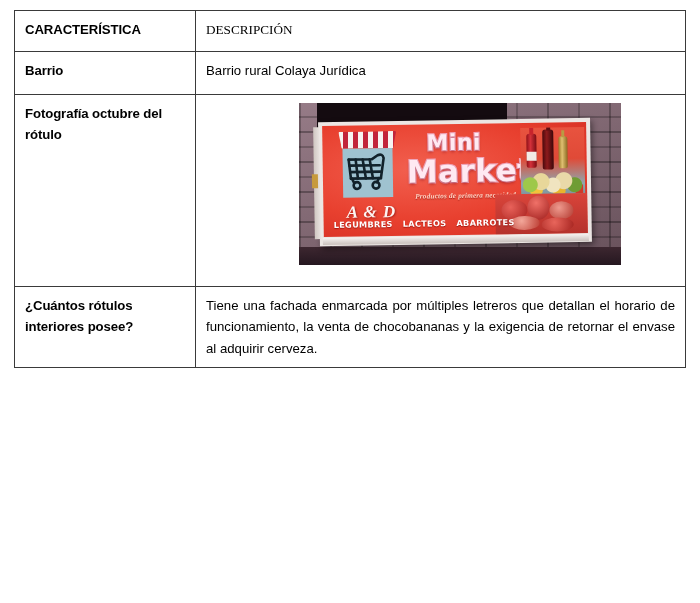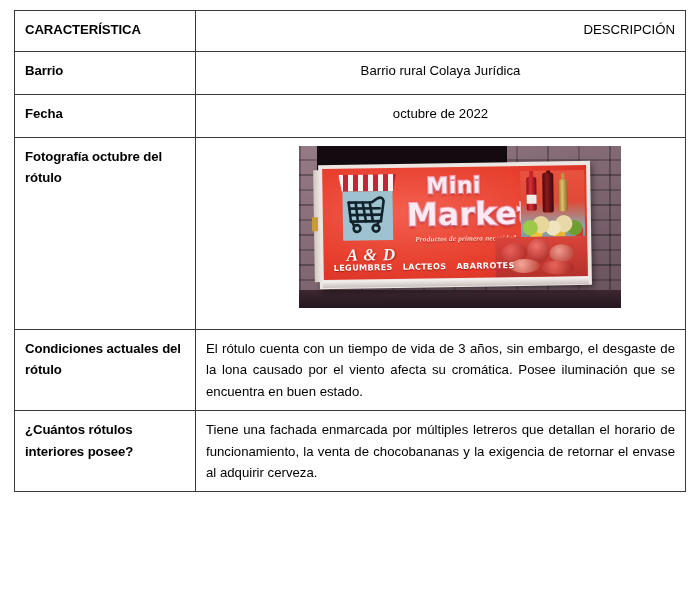--- a/index.html
+++ b/index.html
@@ -47,24 +47,25 @@
 
   td.col-desc {
     font-weight: normal;
   }
 
   .hdr-cell {
     font-weight: bold;
     font-size: 13.6px;
   }
   .hdr-desc {
-    text-align: right;
+    text-align: left;
+    font-family: Liberation Serif, serif;
   }
   .centered {
-    text-align: center;
+    text-align: left;
   }
   .justified {
     text-align: justify;
     text-justify: inter-word;
   }
 
   .row-header td { height: 24px; }
   .row-lugar td { height: 26px; }
   .row-fecha td { height: 26px; }
   .row-nombre td { height: 24px; }
@@ -290,24 +291,20 @@
       <tr class="row-header">
         <td class="col-label hdr-cell">CARACTERÍSTICA</td>
         <td class="col-desc hdr-cell hdr-desc">DESCRIPCIÓN</td>
       </tr>
 
       <tr class="row-lugar">
         <td class="col-label">Barrio</td>
         <td class="col-desc centered">Barrio rural Colaya Jurídica</td>
       </tr>
 
-      <tr class="row-fecha">
-        <td class="col-label">Fecha</td>
-        <td class="col-desc centered">octubre de 2022</td>
-      </tr>
 
 
       <tr class="row-photo">
         <td class="col-label">Fotografía octubre del rótulo</td>
         <td class="col-desc photo-cell">
 
           <div class="photo-wrap">
             <div class="brick-wall"></div>
             <div class="dark-top"></div>
             <div class="dark-bottom"></div>
@@ -364,24 +361,20 @@
                 </div>
 
               </div>
               <div class="sign-lip"></div>
             </div>
           </div>
 
         </td>
       </tr>
 
-      <tr class="row-cond">
-        <td class="col-label">Condiciones actuales del rótulo</td>
-        <td class="col-desc justified">El rótulo cuenta con un tiempo de vida de 3 años, sin embargo, el desgaste de la lona causado por el viento afecta su cromática. Posee iluminación que se encuentra en buen estado.</td>
-      </tr>
 
 
       <tr class="row-int">
         <td class="col-label">¿Cuántos rótulos interiores posee?</td>
         <td class="col-desc justified">Tiene una fachada enmarcada por múltiples letreros que detallan el horario de funcionamiento, la venta de chocobananas y la exigencia de retornar el envase al adquirir cerveza.</td>
       </tr>
 
     </tbody>
   </table>
 

